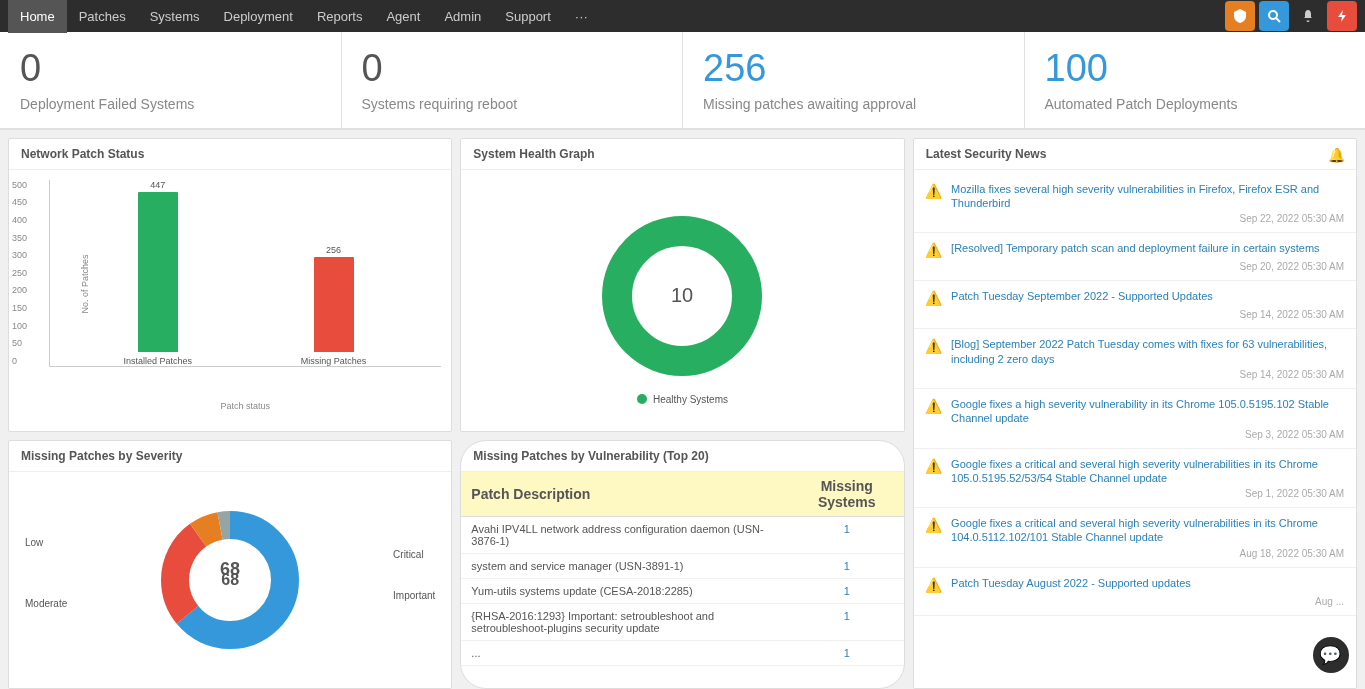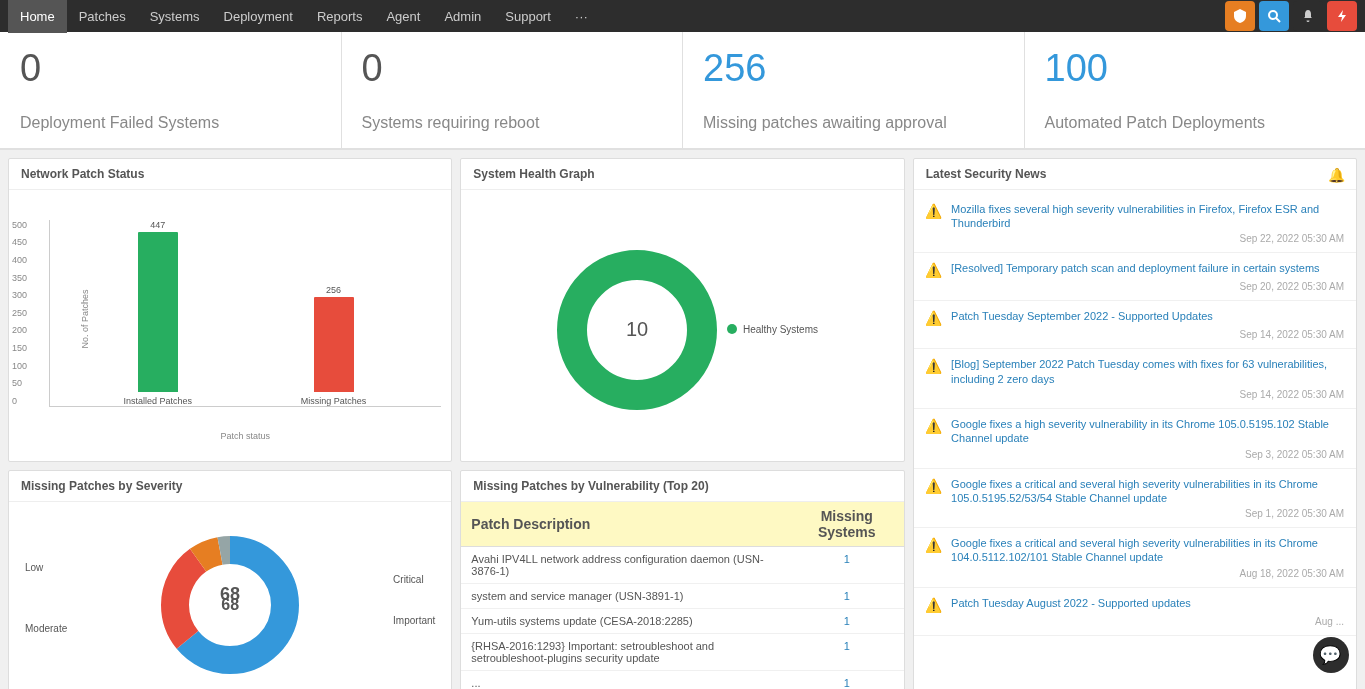--- a/index.html
+++ b/index.html
@@ -58,23 +58,23 @@
     }
     .stat-card:last-child { border-right: none; }
     .stat-number {
       font-size: 38px;
       font-weight: 300;
       color: #555;
       line-height: 1.1;
     }
     .stat-number.blue { color: #3498db; }
     .stat-label {
-      font-size: 16px;
+      font-size: 14px;
       color: #888;
-      margin-top: 24px;
+      margin-top: 6px;
     }
 
     
     .main-grid {
       display: grid;
       grid-template-columns: 1fr 1fr 1fr;
       grid-template-rows: auto auto;
       gap: 8px;
       padding: 8px;
       height: calc(689px - 32px - 90px);
@@ -97,25 +97,25 @@
       border-bottom: 1px solid #eee;
       flex-shrink: 0;
     }
     .panel-body {
       flex: 1;
       overflow: hidden;
       position: relative;
     }
 
     
-    .network-patch { grid-column: 1; grid-row: 1 / 2; gap: 20px; }
+    .network-patch { grid-column: 1; grid-row: 1 / 2; }
     .system-health { grid-column: 2; grid-row: 1 / 2; }
     .security-news { grid-column: 3; grid-row: 1 / 3; }
     .missing-severity { grid-column: 1; grid-row: 2 / 3; }
-    .missing-vuln { grid-column: 2; grid-row: 2 / 3; }
+    .missing-vuln { grid-column: 2; grid-row: 2 / 3; border-radius: 26px; }
 
     
     .bar-chart-container {
       padding: 10px 10px 20px 40px;
       height: 100%;
       display: flex;
       flex-direction: column;
     }
     .bar-chart-area {
       flex: 1;
@@ -169,21 +169,21 @@
       top: 50%;
       transform: translateY(-50%) rotate(-90deg);
       font-size: 9px;
       color: #888;
       white-space: nowrap;
     }
 
     
     .donut-container {
       display: flex;
-      flex-direction: row;
+      flex-direction: column;
       align-items: center;
       justify-content: center;
       height: 100%;
       position: relative;
     }
     .donut-svg { margin-top: 10px; }
     .donut-label {
       display: flex;
       align-items: center;
       gap: 6px;

